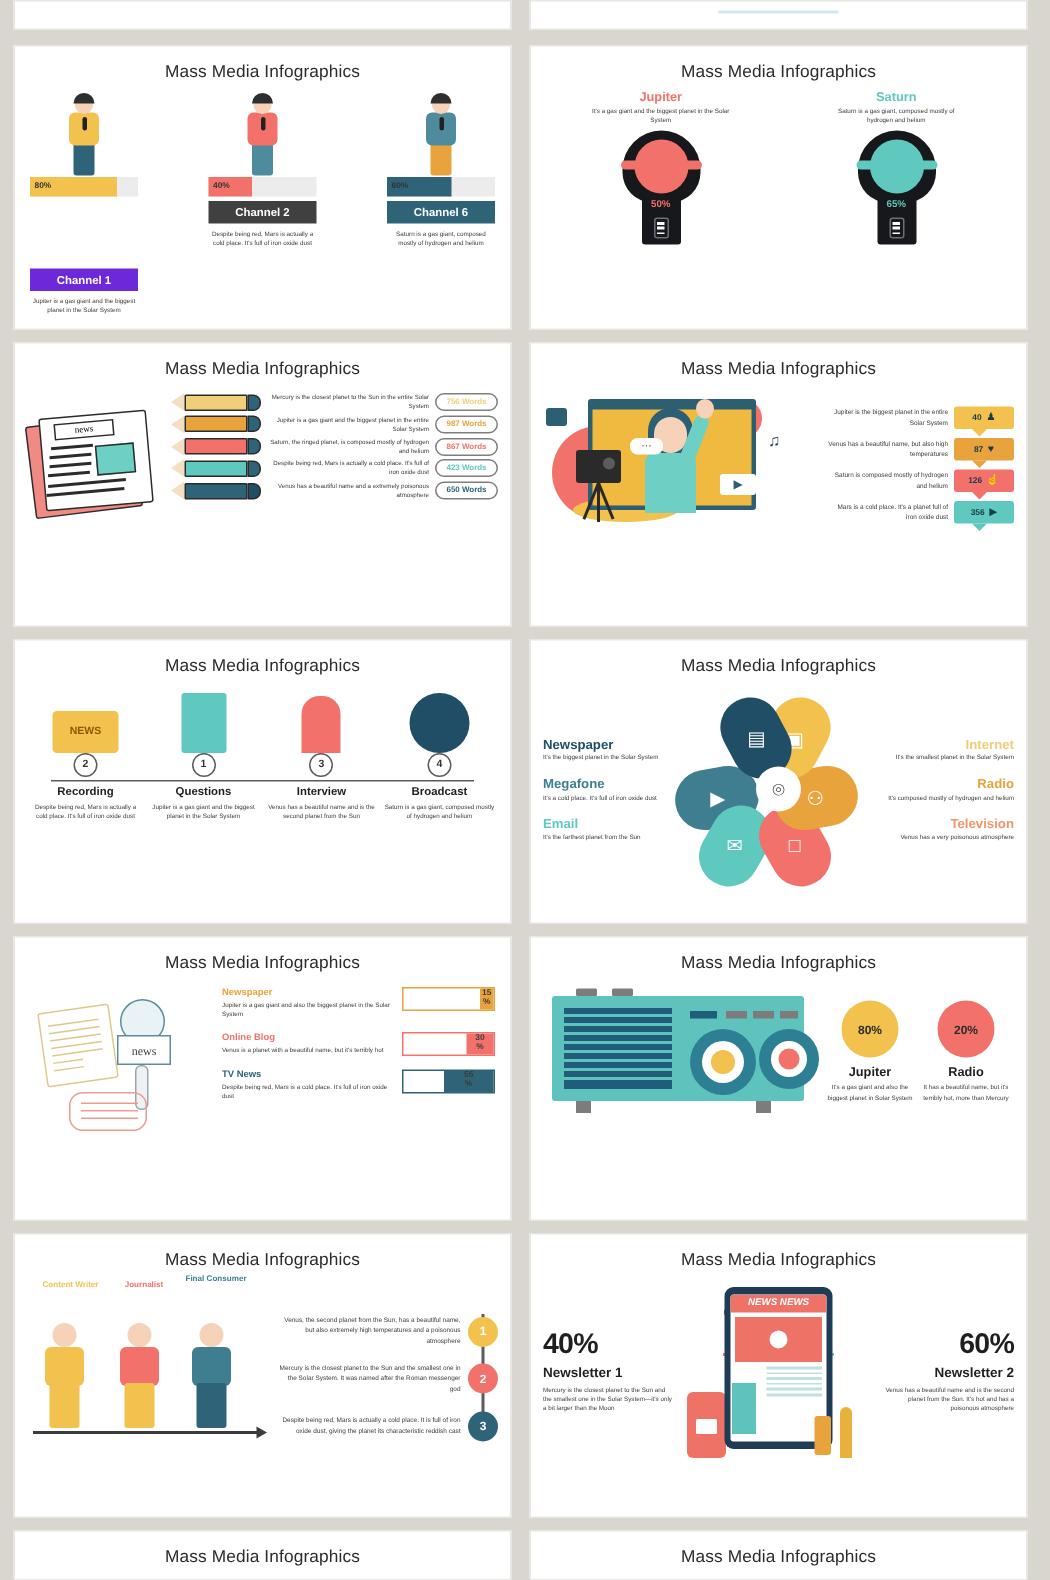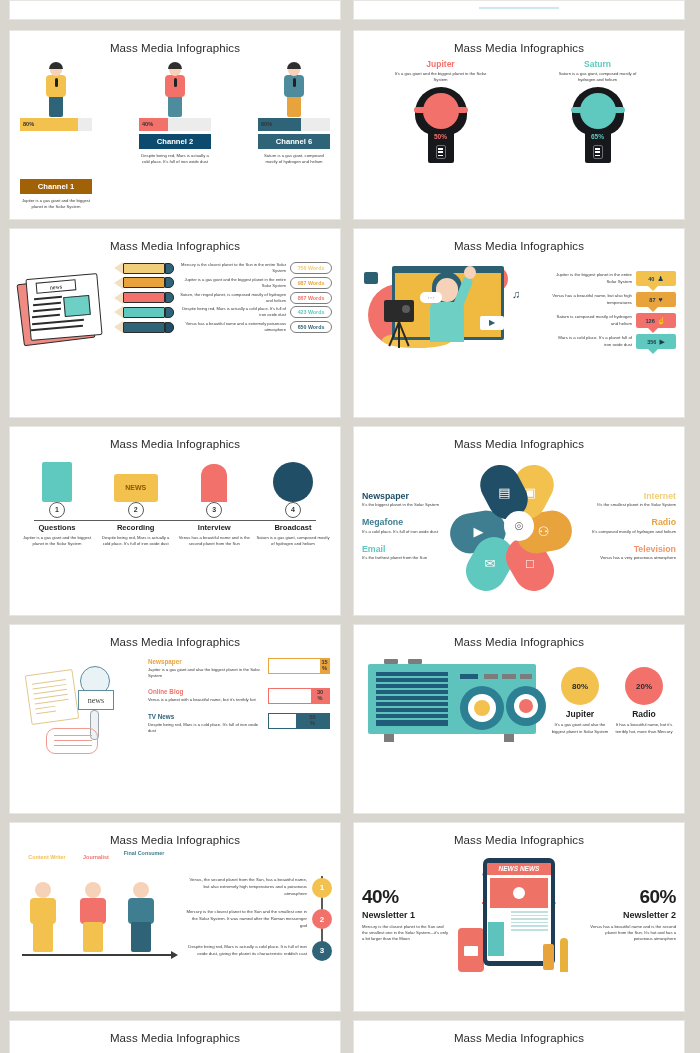--- a/index.html
+++ b/index.html
@@ -233,38 +233,38 @@
                 <div class="p-body" style="background: rgb(242, 193, 78);"></div>
                 <div class="p-head"></div>
                 <div class="p-hair"></div>
                 <div class="p-mic"></div>
               </div>
             </div>
             <div class="ch-pct">
               <i style="width: 80%; background: rgb(242, 193, 78);"></i>
               <span>80%</span>
             </div>
-            <div class="ch-name" style="background: #a16207; margin-top: 48px;">Channel 1</div>
+            <div class="ch-name" style="background: #6d28d9; margin-top: 48px;">Channel 1</div>
             <div class="ch-desc tiny">Jupiter is a gas giant and the biggest planet in the Solar System</div>
           </div>
           <div class="ch">
             <div class="ch-fig">
               <div class="person">
                 <div class="p-legs" style="background: rgb(78, 139, 156);"></div>
                 <div class="p-body" style="background: rgb(242, 114, 107);"></div>
                 <div class="p-head"></div>
                 <div class="p-hair"></div>
                 <div class="p-mic"></div>
               </div>
             </div>
             <div class="ch-pct">
               <i style="width: 40%; background: rgb(242, 114, 107);"></i>
               <span>40%</span>
             </div>
-            <div class="ch-name" style="background: #0c4a6e;">Channel 2</div>
+            <div class="ch-name" style="background: #404040;">Channel 2</div>
             <div class="ch-desc tiny">Despite being red, Mars is actually a cold place. It's full of iron oxide dust</div>
           </div>
           <div class="ch">
             <div class="ch-fig">
               <div class="person">
                 <div class="p-legs" style="background: rgb(232, 163, 61);"></div>
                 <div class="p-body" style="background: rgb(78, 139, 156);"></div>
                 <div class="p-head"></div>
                 <div class="p-hair"></div>
                 <div class="p-mic"></div>
@@ -453,33 +453,33 @@
 
   <div class="row" style="margin-bottom:8px;">
 
     <div class="slide">
       <div class="title">Mass Media Infographics</div>
       <div class="s5-wrap">
         <div class="tl-line"></div>
         <div class="steps" id="s5list">
             <div class="step">
               <div class="step-art">
+                <div style="width:44px;height:28px;background:#F2C14E;border-radius:3px;color:#8a5a00;font-size:7px;font-weight:700;text-align:center;line-height:28px;">NEWS</div>
+              </div>
+              <div class="step-num">2</div>
+              <div class="step-title">Recording</div>
+              <div class="step-desc tiny">Despite being red, Mars is actually a cold place. It's full of iron oxide dust</div>
+            </div>
+            <div class="step">
+              <div class="step-art">
                 <div style="width:30px;height:40px;background:#5FC9BF;border-radius:2px;"></div>
               </div>
               <div class="step-num">1</div>
               <div class="step-title">Questions</div>
               <div class="step-desc tiny">Jupiter is a gas giant and the biggest planet in the Solar System</div>
-            </div>
-            <div class="step">
-              <div class="step-art">
-                <div style="width:44px;height:28px;background:#F2C14E;border-radius:3px;color:#8a5a00;font-size:7px;font-weight:700;text-align:center;line-height:28px;">NEWS</div>
-              </div>
-              <div class="step-num">2</div>
-              <div class="step-title">Recording</div>
-              <div class="step-desc tiny">Despite being red, Mars is actually a cold place. It's full of iron oxide dust</div>
             </div>
             <div class="step">
               <div class="step-art">
                 <div style="width:26px;height:38px;background:#F2726B;border-radius:12px 12px 0 0;"></div>
               </div>
               <div class="step-num">3</div>
               <div class="step-title">Interview</div>
               <div class="step-desc tiny">Venus has a beautiful name and is the second planet from the Sun</div>
             </div>
             <div class="step">

